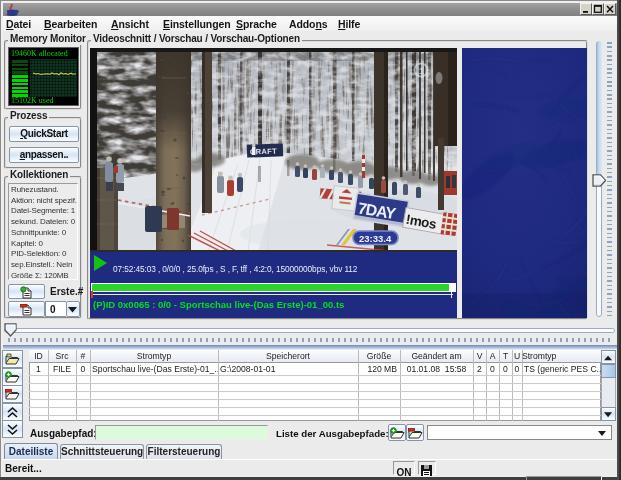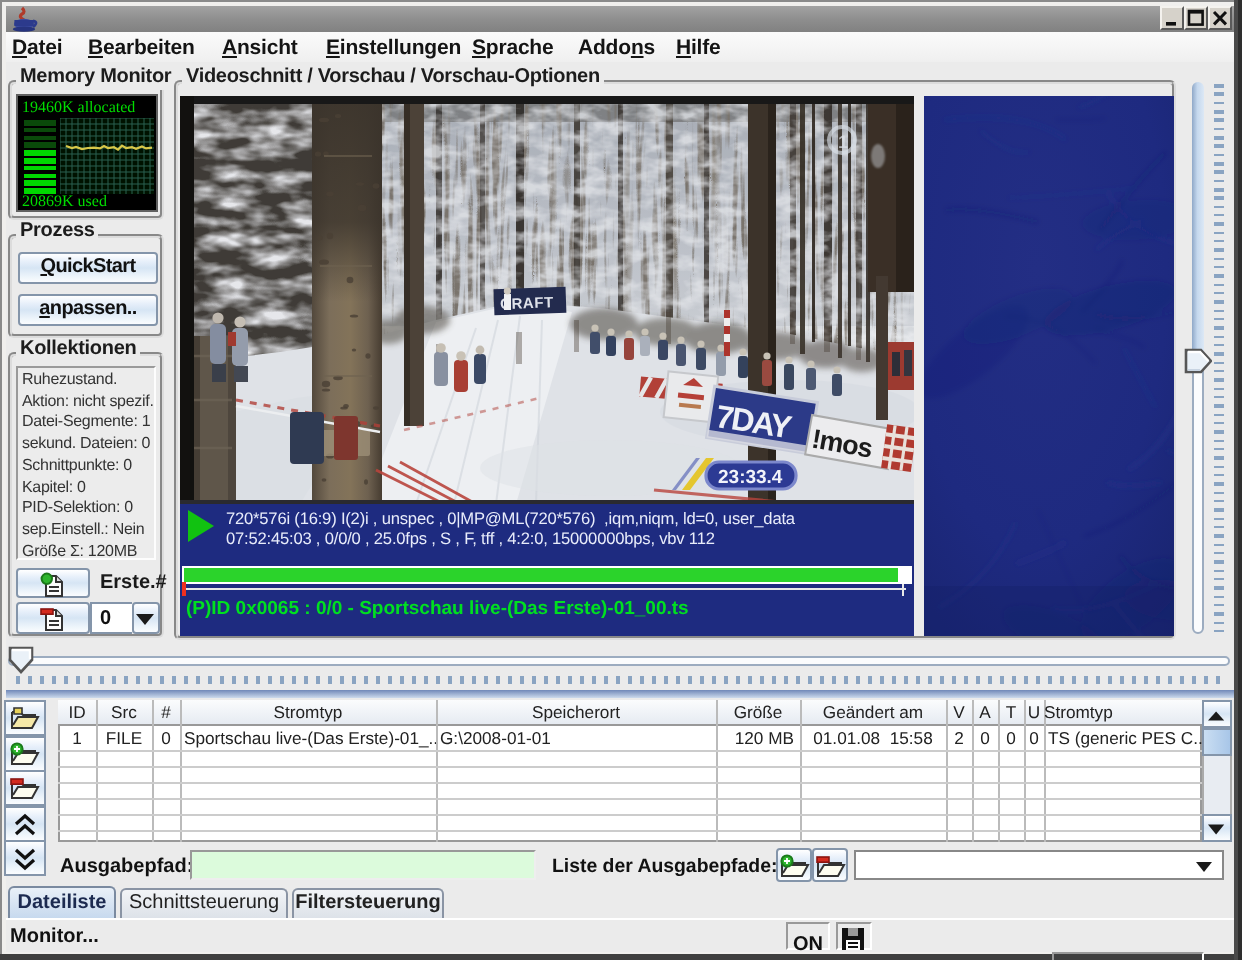--- a/index.html
+++ b/index.html
@@ -100,21 +100,21 @@
         <line x1="0" y1="18" x2="47" y2="18" stroke="#2a6050" stroke-width="0.5"></line>
         <line x1="0" y1="21" x2="47" y2="21" stroke="#2a6050" stroke-width="0.5"></line>
         <line x1="0" y1="24" x2="47" y2="24" stroke="#2a6050" stroke-width="0.5"></line>
         <line x1="0" y1="27" x2="47" y2="27" stroke="#2a6050" stroke-width="0.5"></line>
         <line x1="0" y1="30" x2="47" y2="30" stroke="#2a6050" stroke-width="0.5"></line>
         <line x1="0" y1="33" x2="47" y2="33" stroke="#2a6050" stroke-width="0.5"></line>
         <line x1="0" y1="36" x2="47" y2="36" stroke="#2a6050" stroke-width="0.5"></line>
         <polyline points="3,14 6,15 8,14.5 11,15.5 14,15 17,14.8 20,15.2 22,14 24,15 27,14.6 29,15.8 31,13.8 33,15 36,14.6 38,15.4 41,14.2 43,15.2 46,14.8" fill="none" stroke="#d8c84a" stroke-width="1.1"></polyline>
       </svg>
     </div>
-  <span class="abs" style="left:2px;top:48px;font-family:'Liberation Serif',serif;font-size:8px;color:#00dd00;white-space:nowrap">20869K used</span>
+  <span class="abs" style="left:2px;top:48px;font-family:'Liberation Serif',serif;font-size:8px;color:#00dd00;white-space:nowrap">15102K used</span>
 </div>
 
 <div class="grp" style="left:4px;top:117px;width:78px;height:52px"></div>
 <div class="abs grplbl" style="left:8px;top:110px">Prozess</div>
 <div class="obtn" style="left:9px;top:126px;width:70px;height:16px;line-height:14px"><u>Q</u>uickStart</div>
 <div class="obtn" style="left:9px;top:147px;width:70px;height:16px;line-height:14px"><u>a</u>npassen..</div>
 
 <div class="grp" style="left:4px;top:176px;width:78px;height:143px"></div>
 <div class="abs grplbl" style="left:8px;top:169px">Kollektionen</div>
 <div class="abs" style="left:8px;top:183px;width:70px;height:97px;background:#ececec;border:1px solid #9a9a9a;border-bottom-color:#fdfdfd;border-right-color:#fdfdfd;font-size:8px;color:#333;line-height:10.7px;padding:1px 0 0 2px;white-space:nowrap;overflow:hidden;letter-spacing:-0.15px">
@@ -388,21 +388,20 @@
       <rect x="0" y="0" width="367" height="4" fill="#181818"></rect>
       <rect x="0" y="0" width="7" height="202" fill="#12110f"></rect>
       <rect x="0" y="202" width="367" height="2" fill="#2a2a30"></rect>
     </svg>
   </div>
 
 <div class="abs" style="left:90px;top:252px;width:367px;height:66px;background:#1e2b80">
   <svg class="abs" style="left:4px;top:3px" width="13" height="16" viewBox="0 0 13 16">
       <path d="M0,0 L13,8 L0,16 Z" fill="#11c211"></path>
     </svg>
-  <span class="abs" style="left:23px;top:2px;font-size:8.3px;color:#e8ecfa;white-space:nowrap;letter-spacing:-0.1px">720*576i (16:9) I(2)i , unspec , 0|MP@ML(720*576)&nbsp; ,iqm,niqm, ld=0, user_data</span>
   <span class="abs" style="left:23px;top:12px;font-size:8.3px;color:#e8ecfa;white-space:nowrap;letter-spacing:-0.1px">07:52:45:03 , 0/0/0 , 25.0fps , S , F, tff , 4:2:0, 15000000bps, vbv 112</span>
   <div class="abs" style="left:1px;top:31px;width:365px;height:9px;background:#fff">
     <div style="position:absolute;left:1px;top:1px;width:357px;height:7px;background:#2bd32b"></div>
   </div>
   <div class="abs" style="left:2px;top:42px;width:361px;height:1px;background:#e8e8e8"></div>
   <div class="abs" style="left:1px;top:39px;width:2px;height:7px;background:#f03020"></div>
   <div class="abs" style="left:361px;top:40px;width:1px;height:6px;background:#e8e8e8"></div>
   <span class="abs b" style="left:3px;top:47px;font-size:9.5px;color:#00e020;white-space:nowrap">(P)ID 0x0065 : 0/0 - Sportschau live-(Das Erste)-01_00.ts</span>
 </div>
 
@@ -745,27 +744,27 @@
     </svg>
   </div>
 <div class="abs" style="left:427px;top:425px;width:185px;height:15px;background:#fff;border:1px solid #888">
   <svg class="abs" style="right:5px;top:5px" width="8" height="5" viewBox="0 0 8 5">
       <path d="M0,0 h8 l-4,5 z" fill="#1a1a1a"></path>
     </svg>
 </div>
 
 <div class="abs" style="left:3px;top:443px;width:614px;height:16px">
   <div class="abs" style="left:1px;top:0px;width:54px;height:16px;background:linear-gradient(#e9f0f8,#c7d9ee);border:1px solid #7a8aa0;border-bottom:none;border-radius:3px 3px 0 0;text-align:center;font-weight:bold;font-size:10px;color:#1c2a50;line-height:15px">Dateiliste</div>
-  <div class="abs" style="left:57px;top:1px;width:84px;height:15px;background:linear-gradient(#f2f4f7,#dde2e9);border:1px solid #8a94a4;border-bottom:none;border-radius:3px 3px 0 0;text-align:center;font-weight:normal;font-size:10px;color:#222;line-height:14px">Schnittsteuerung</div>
+  <div class="abs" style="left:57px;top:1px;width:84px;height:15px;background:linear-gradient(#f2f4f7,#dde2e9);border:1px solid #8a94a4;border-bottom:none;border-radius:3px 3px 0 0;text-align:center;font-weight:bold;font-size:10px;color:#222;line-height:14px">Schnittsteuerung</div>
   <div class="abs" style="left:143px;top:1px;width:76px;height:15px;background:linear-gradient(#f2f4f7,#dde2e9);border:1px solid #8a94a4;border-bottom:none;border-radius:3px 3px 0 0;text-align:center;font-weight:bold;font-size:10px;color:#222;line-height:14px">Filtersteuerung</div>
   <div class="abs" style="left:0;top:15.5px;width:614px;height:1px;background:#8a94a4"></div>
 </div>
 
 <div class="abs" style="left:3px;top:459px;width:614px;height:16px;border-top:1px solid #fff">
-  <span class="abs b" style="left:2px;top:3px;font-size:10px;color:#111">Monitor...</span>
+  <span class="abs b" style="left:2px;top:3px;font-size:10px;color:#111">Bereit...</span>
   <div class="abs" style="left:390px;top:1px;width:22px;height:14px;border:1px solid #999;border-bottom-color:#fff;border-right-color:#fff;text-align:center"><span class="b" style="font-size:10px;color:#111;line-height:13px">ON</span></div>
   <div class="abs" style="left:415px;top:1px;width:18px;height:14px;border:1px solid #999;border-bottom-color:#fff;border-right-color:#fff">
     <svg width="11" height="11" viewBox="0 0 11 11" style="margin:1px 0 0 2px">
         <rect x="0" y="0" width="11" height="11" fill="#111"></rect>
         <rect x="3" y="0" width="5" height="4" fill="#999"></rect>
         <rect x="2" y="6" width="7" height="5" fill="#fff"></rect>
         <rect x="3" y="7" width="5" height="1" fill="#111"></rect>
         <rect x="3" y="9" width="5" height="1" fill="#111"></rect>
       </svg>
   </div>

